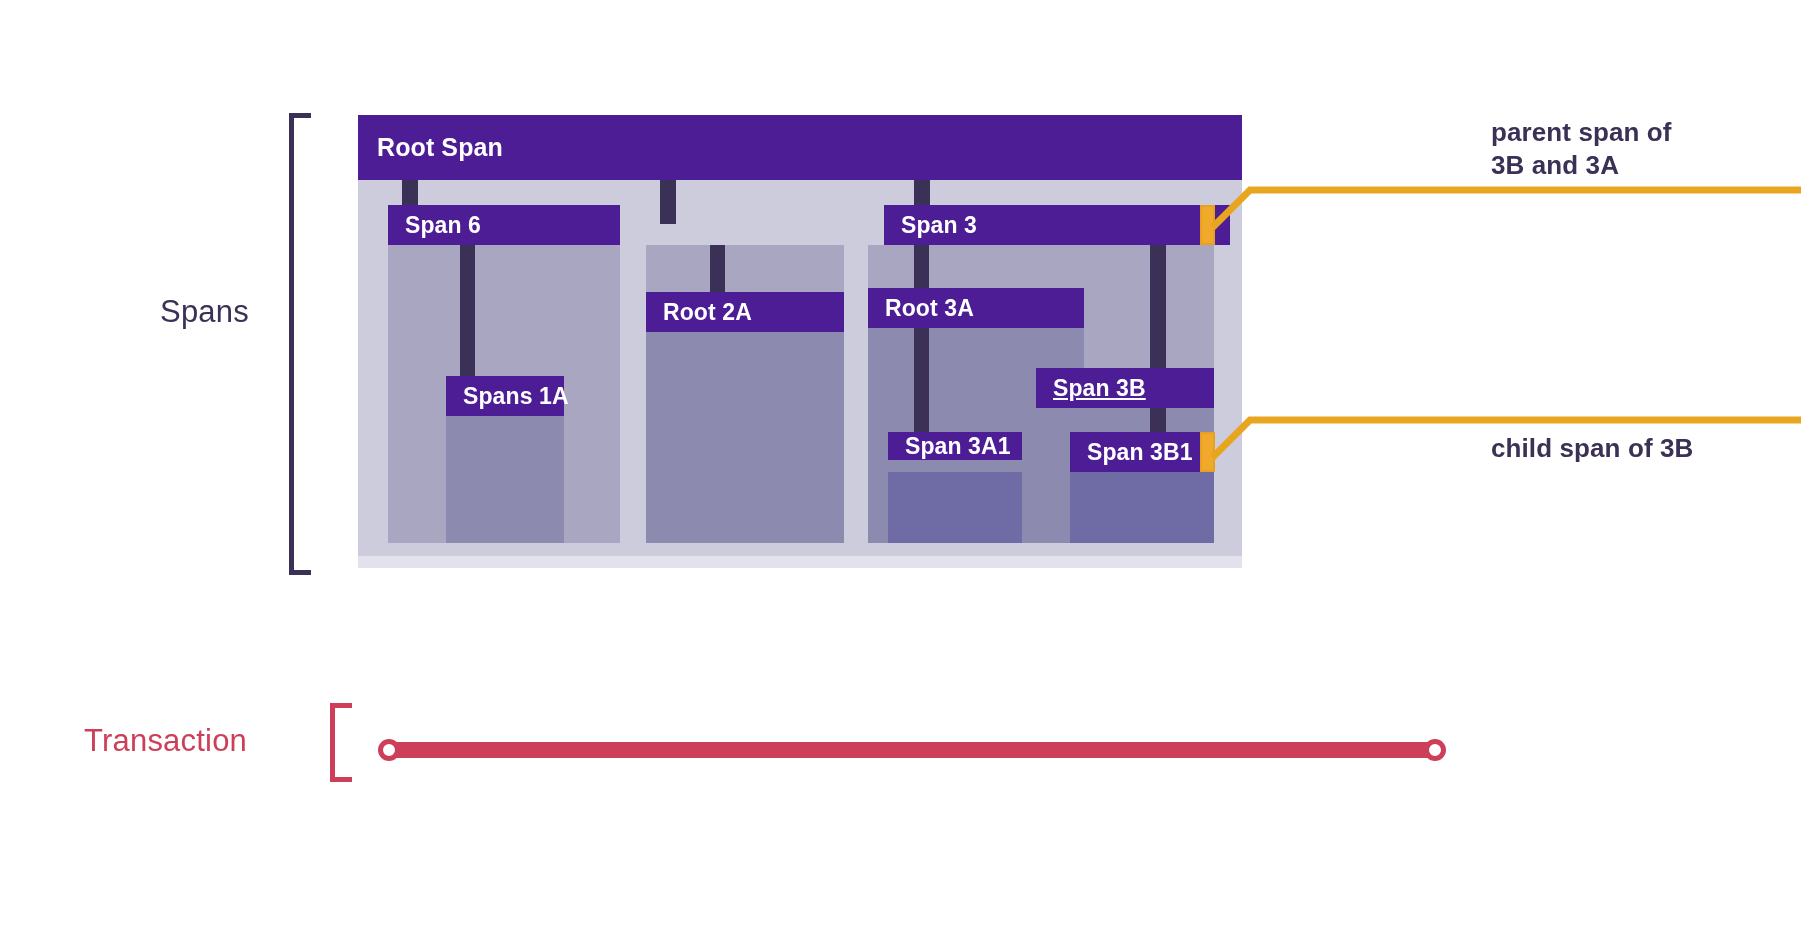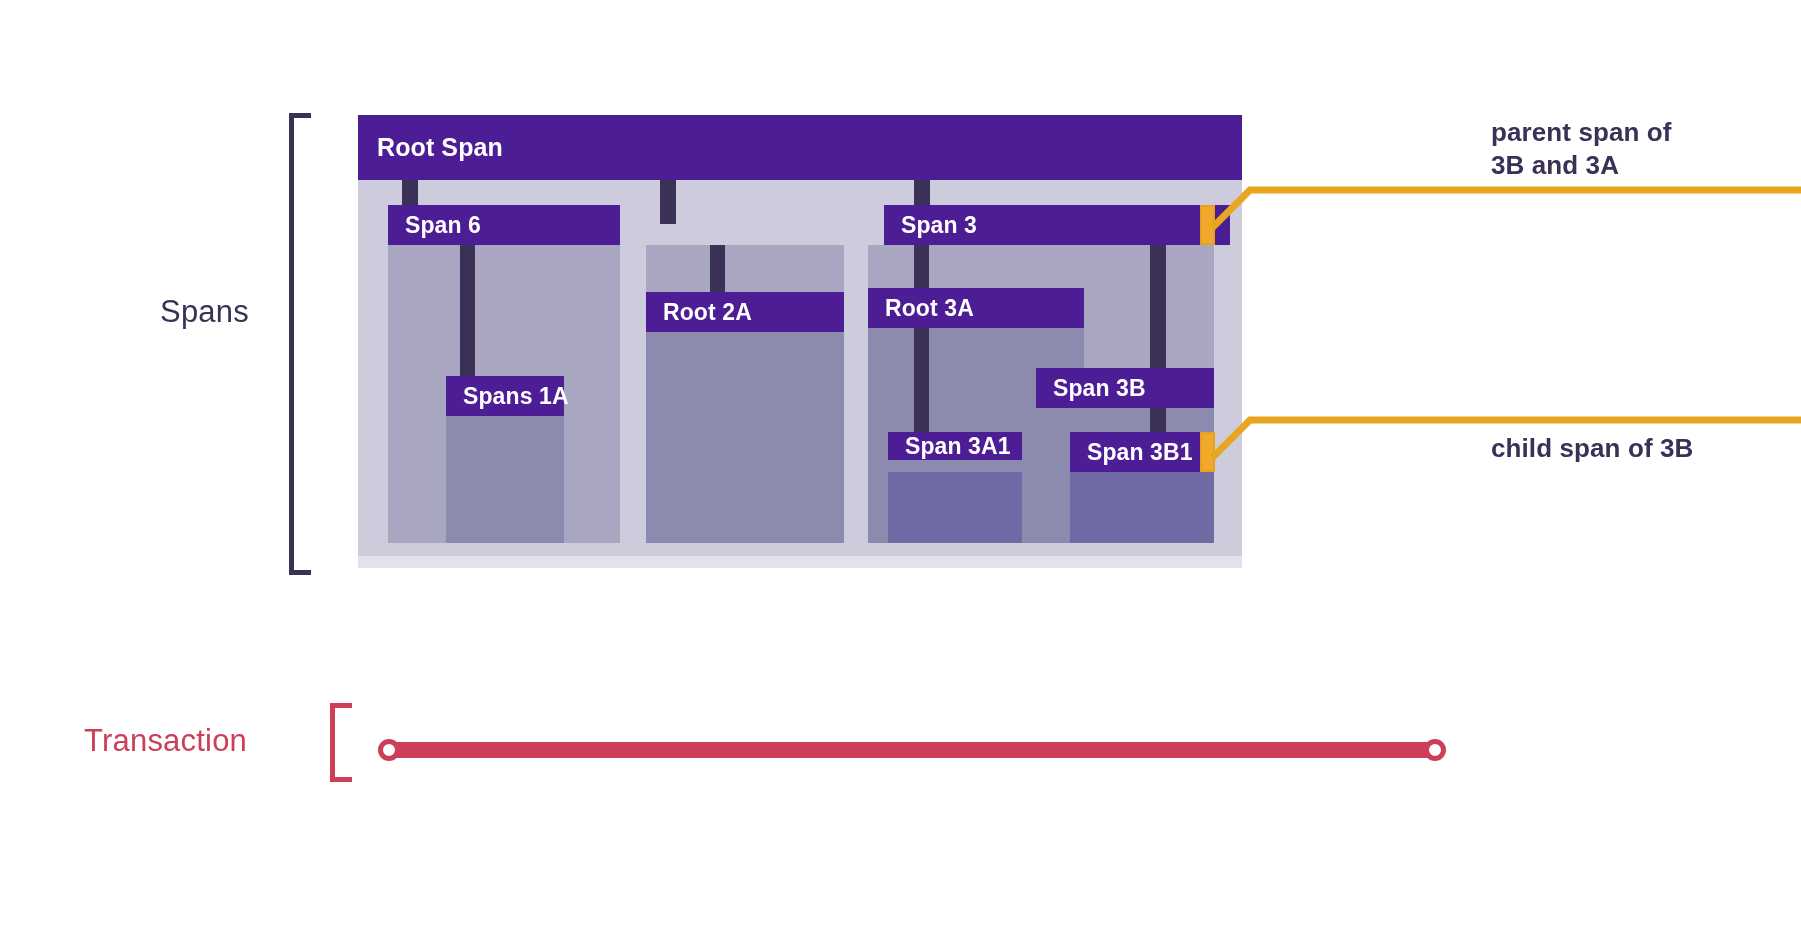--- a/index.html
+++ b/index.html
@@ -163,21 +163,21 @@
   <div class="abs span-bar" style="left:868px; top:288px; width:216px; height:40px;">Root 3A</div>
 
   <div class="abs span-body l3" style="left:868px; top:328px; width:216px; height:215px;"></div>
 
   <div class="abs connector" style="left:914px; top:328px; width:15px; height:105px;"></div>
 
   <div class="abs span-bar" style="left:888px; top:432px; width:134px; height:28px;">Span 3A1</div>
 
   <div class="abs span-body l4" style="left:888px; top:472px; width:134px; height:71px;"></div>
 
-  <div class="abs span-bar" style="left:1036px; top:368px; width:178px; height:40px;">Span 3B</div>
+  <div class="abs span-bar" style="left:1036px; top:368px; width:178px; height:40px;text-decoration:underline;">Span 3B</div>
 
   <div class="abs span-body l3" style="left:1036px; top:408px; width:178px; height:135px;"></div>
 
   <div class="abs connector" style="left:1150px; top:408px; width:16px; height:28px;"></div>
 
   <div class="abs span-bar" style="left:1070px; top:432px; width:144px; height:40px;">Span 3B1</div>
 
   <div class="abs span-body l4" style="left:1070px; top:472px; width:144px; height:71px;"></div>
 
   <div class="abs marker" style="left:1200px; top:205px; width:15px; height:40px;"></div>

